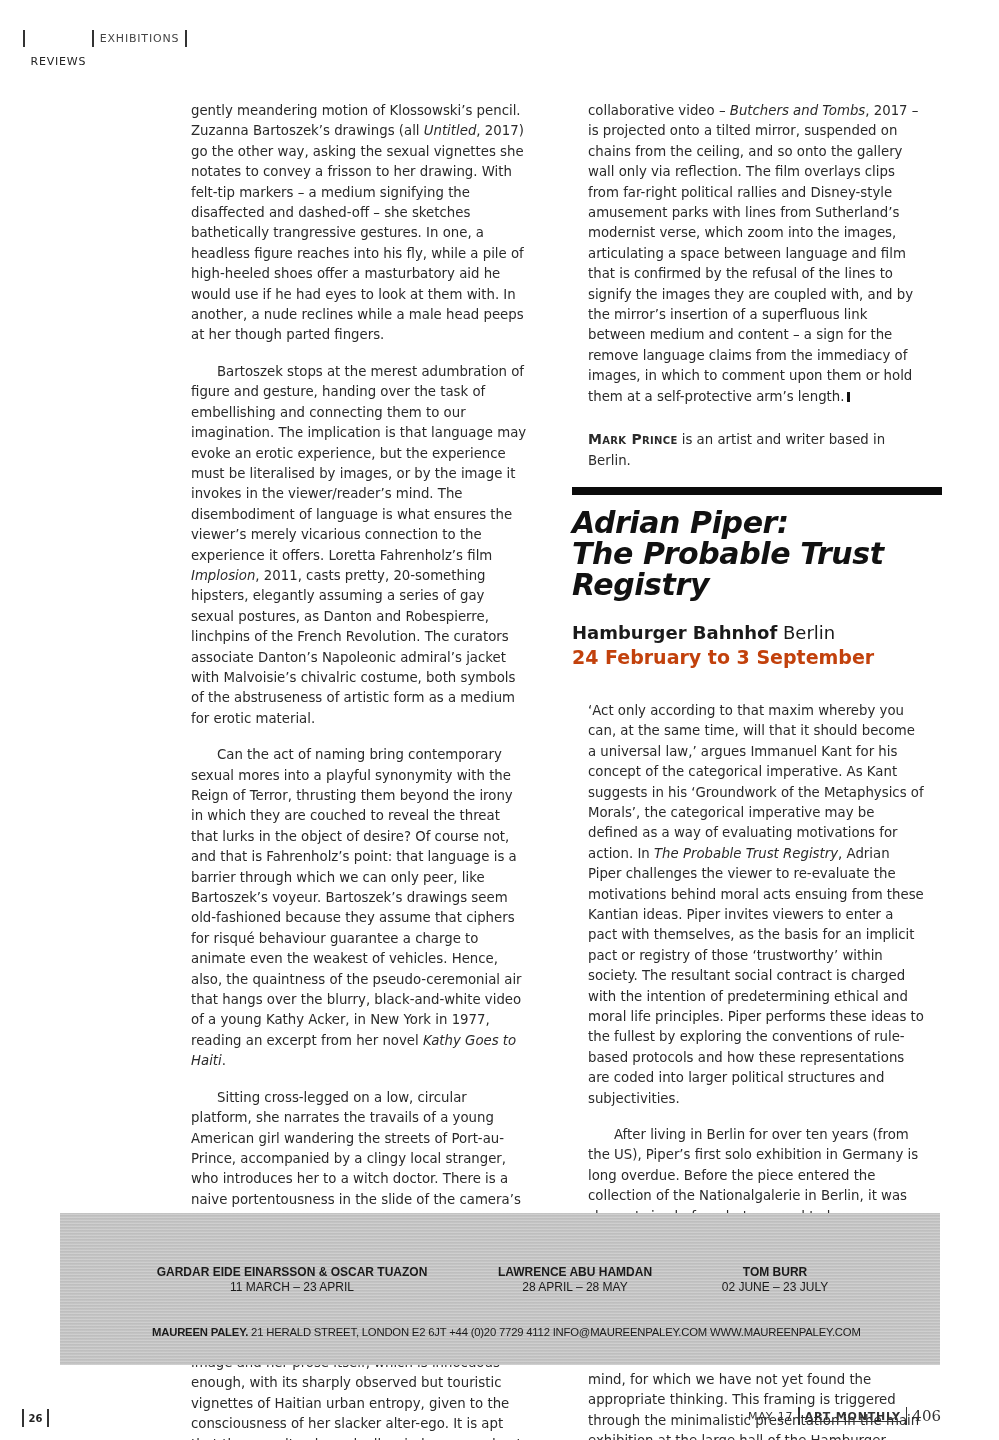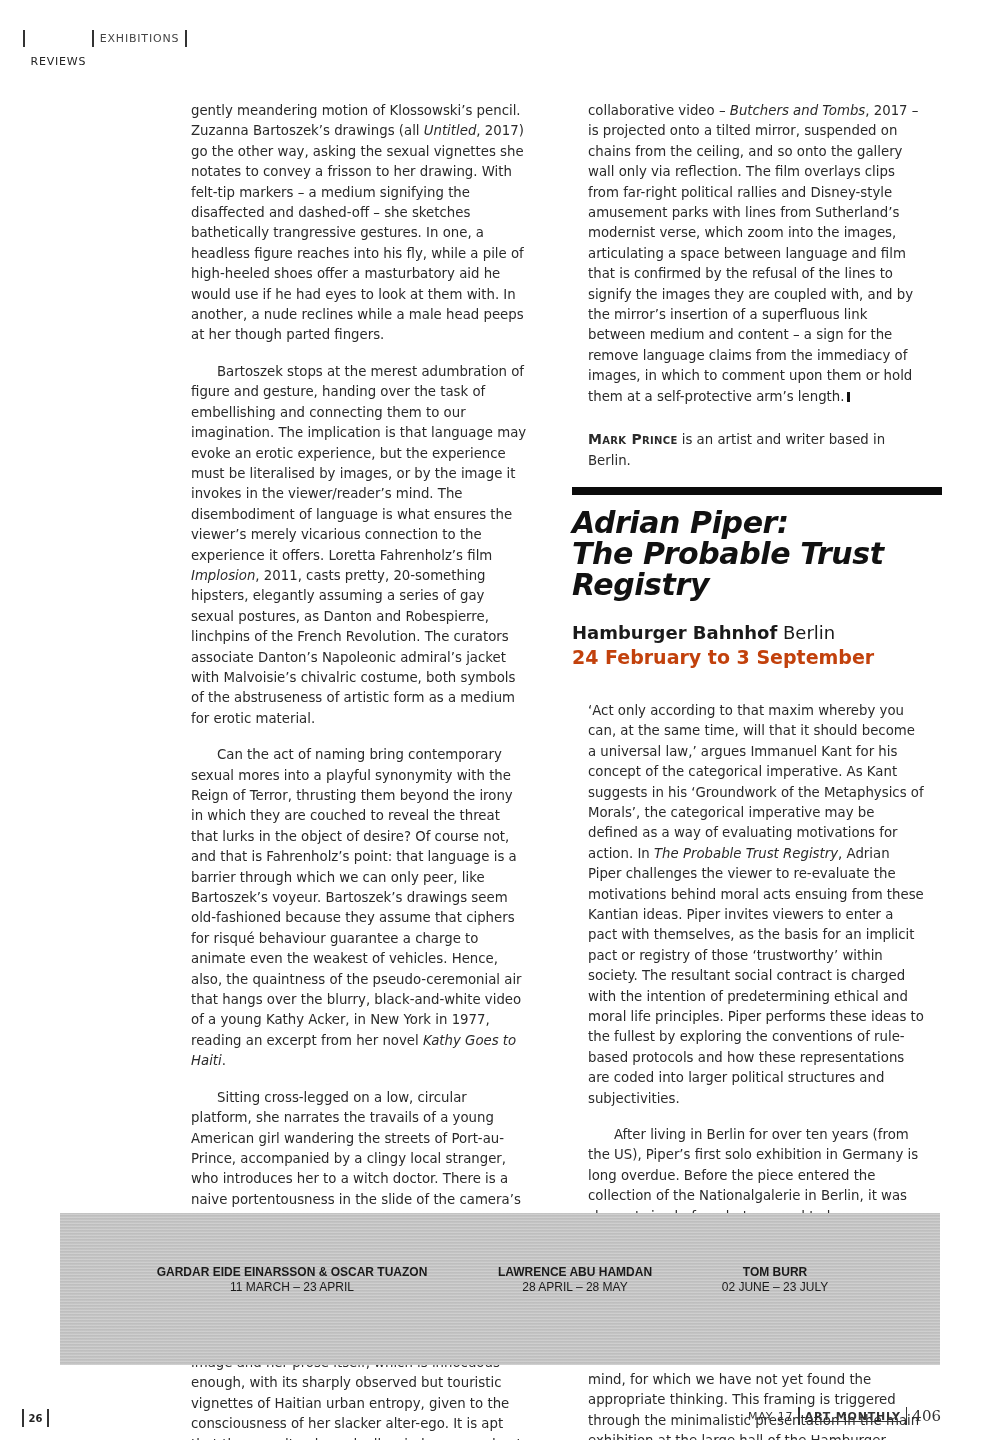--- a/index.html
+++ b/index.html
@@ -84,20 +84,23 @@
     <div>11 MARCH – 23 APRIL</div>
   </div>
   <div class="show show2">
     <div class="artist">LAWRENCE ABU HAMDAN</div>
     <div>28 APRIL – 28 MAY</div>
   </div>
   <div class="show show3">
     <div class="artist">TOM BURR</div>
     <div>02 JUNE – 23 JULY</div>
   </div>
+  <div class="gallery">
+    <b>MAUREEN PALEY.</b><span> 21 HERALD STREET, LONDON E2 6JT +44 (0)20 7729 4112 INFO@MAUREENPALEY.COM WWW.MAUREENPALEY.COM</span>
+  </div>
 </div>
 
 <div class="footer-left">
   <span class="bar"></span>
   <span>26</span>
   <span class="bar"></span>
 </div>
 
 <div class="footer-right">
   <span>MAY 17</span>

